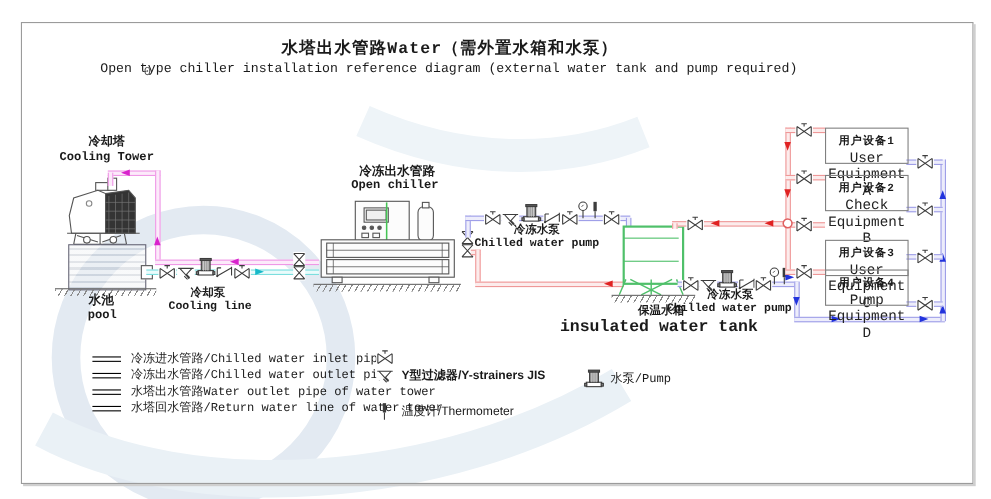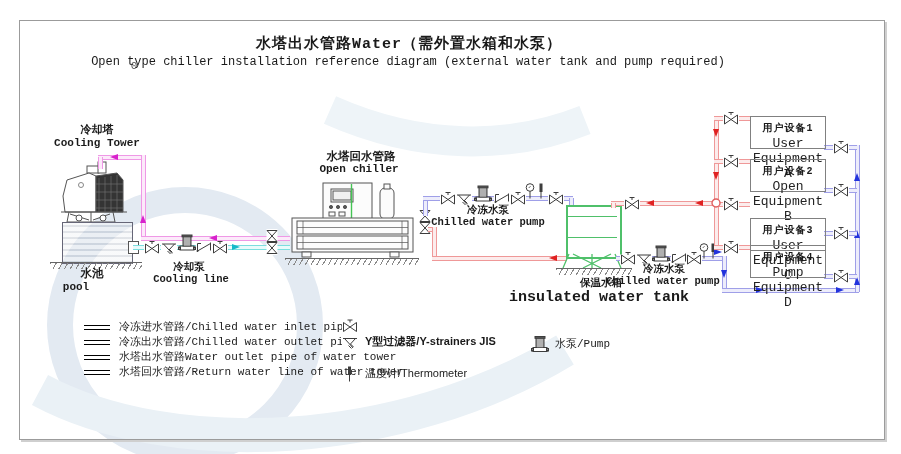--- a/index.html
+++ b/index.html
@@ -86,21 +86,21 @@
       <path d="M12,54 L10,64 M34,54 V64 M56,54 L58,64 M10,64 H58 M13,56 L32,62 M53,56 L36,62" fill="none"></path>
       <circle cx="22" cy="60" r="3"></circle>
         <circle cx="46" cy="60" r="3"></circle>
     </g>
   </svg>
 
   <div class="pool"></div>
   <div class="pool-fit"></div>
   <div class="ground" style="left:50px;top:262px;width:92px"></div>
   <div class="lbl" style="left:92px;top:267px;font-size:11.5px">水池</div>
-  <div class="lbl" style="left:76px;top:281px">pool</div>
+  <div class="lbl" style="left:93px;top:281px">pool</div>
 
   <div class="ph cM" style="left:98px;top:155px;width:48px"></div>
   <div class="pv cM" style="left:98px;top:157px;height:12px"></div>
   <div class="pv cM" style="left:141px;top:155px;height:84px"></div>
   <div class="ph cM" style="left:141px;top:236px;width:149px"></div>
   <div class="ar mag d-l" style="left:114px;top:157px"></div>
   <div class="ar mag d-u" style="left:143px;top:219px"></div>
   <div class="ar mag d-l" style="left:213px;top:238px"></div>
 
   <div class="ph cC" style="left:133px;top:245px;width:157px"></div>
@@ -146,21 +146,21 @@
   <div class="lbl" style="left:189px;top:261px;font-size:10.5px">冷却泵</div>
   <div class="lbl" style="left:191px;top:273px;font-size:10.5px">Cooling line</div>
   <span class="sym" style="left:272px;top:242px"><svg width="13" height="26">
         <rect x="1" y="0" width="11" height="26" fill="#fff"></rect>
         <g stroke="#3d3d3d" fill="none">
           <path d="M1.5,1.5 h10 M1.5,12.5 h10 M1.5,1.5 L11.5,12.5 M11.5,1.5 L1.5,12.5"></path>
           <path d="M1.5,13.5 h10 M1.5,24.5 h10 M1.5,13.5 L11.5,24.5 M11.5,13.5 L1.5,24.5"></path>
         </g>
       </svg></span>
 
-  <div class="lbl" style="left:361px;top:150px;font-size:11.5px">水塔回水管路</div>
+  <div class="lbl" style="left:361px;top:150px;font-size:11.5px">冷冻出水管路</div>
   <div class="lbl" style="left:359px;top:163px">Open chiller</div>
 
   <svg class="sym" style="left:353px;top:221px;transform:translate(-50%,-50%)" width="134" height="82" viewBox="0 0 134 82">
     <g stroke="#555" fill="#fcfcfc" stroke-width="1">
       <rect x="37" y="3" width="49" height="40"></rect>
       <rect x="45" y="9" width="22" height="13"></rect>
         <rect x="47" y="11" width="18" height="9" fill="#f0f0f0"></rect>
       <circle cx="45" cy="27" r="1.6" fill="#555"></circle>
         <circle cx="52" cy="27" r="1.6" fill="#555"></circle>
         <circle cx="59" cy="27" r="1.6" fill="#555"></circle>
@@ -414,21 +414,21 @@
           <path d="M1.5,3.5 v9 M14.5,3.5 v9 M1.5,3.5 L14.5,12.5 M14.5,3.5 L1.5,12.5"></path>
         </g>
       </svg></span>
 
   <div class="ebox" style="top:116px">
     <div class="z">用户设备1</div>
     <div class="e">User Equipment A</div>
   </div>
   <div class="ebox" style="top:159px">
     <div class="z">用户设备2</div>
-    <div class="e">Open Equipment B</div>
+    <div class="e">Check Equipment B</div>
   </div>
   <div class="ebox" style="top:218px">
     <div class="z">用户设备3</div>
     <div class="e">User Equipment C</div>
   </div>
   <div class="ebox" style="top:245px">
     <div class="z">用户设备4</div>
     <div class="e">Pump Equipment D</div>
   </div>
 

